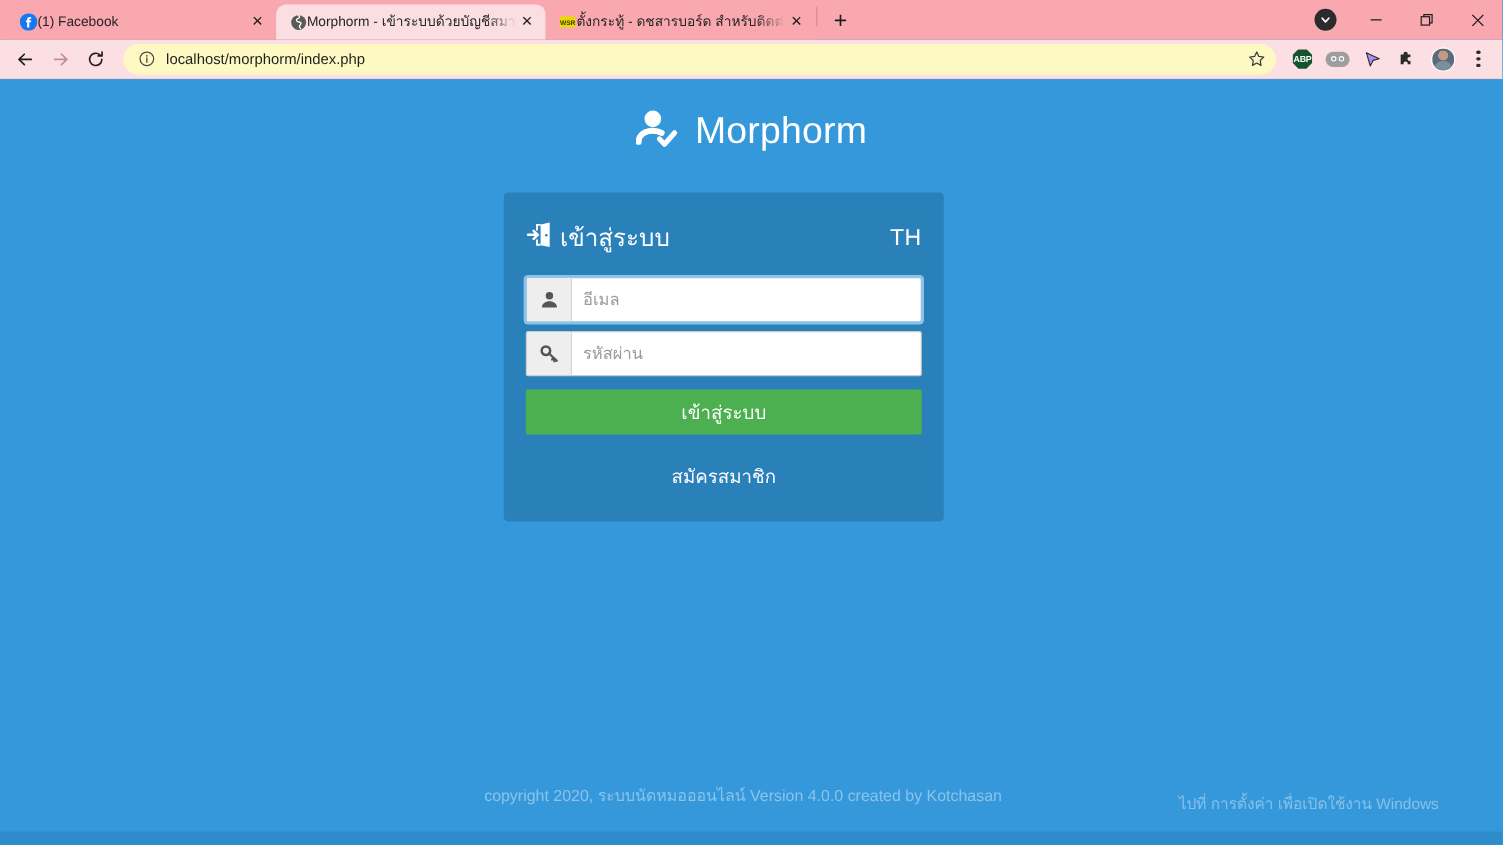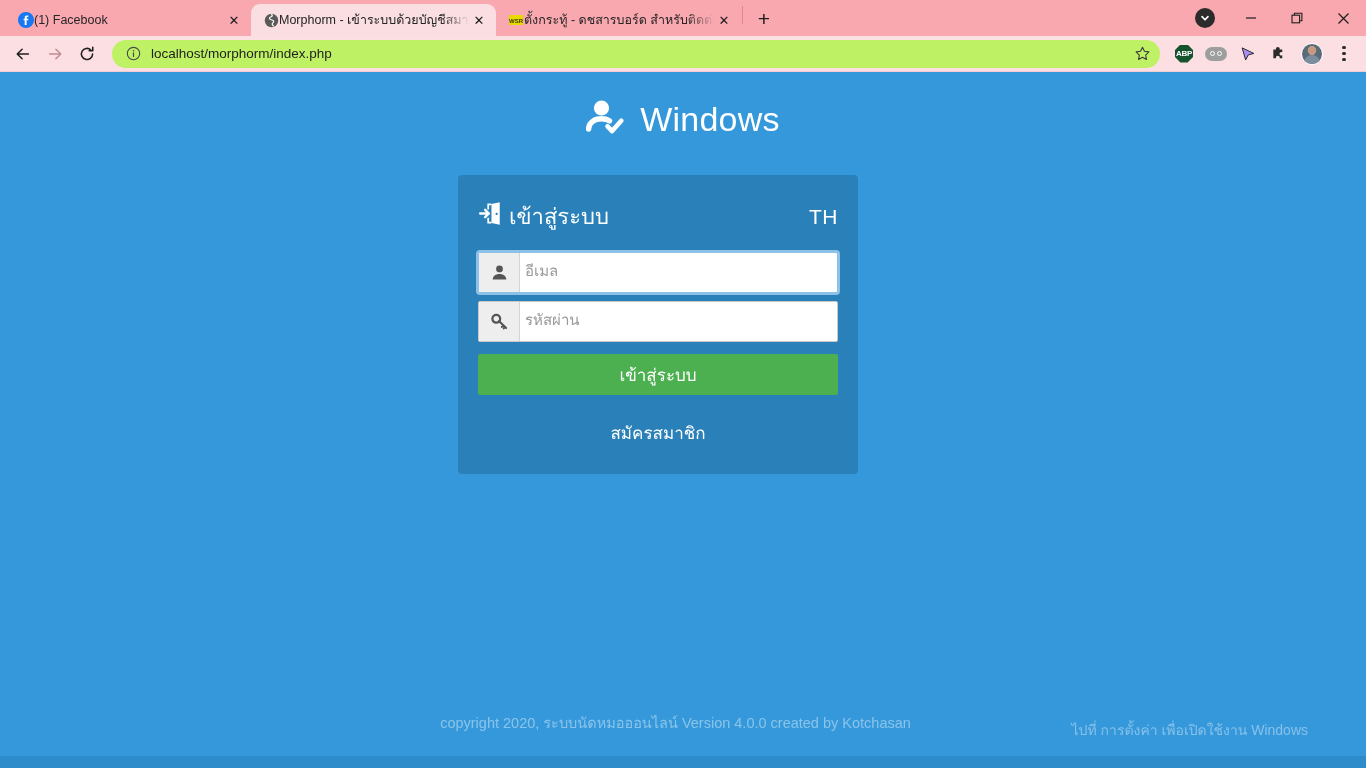--- a/index.html
+++ b/index.html
@@ -86,21 +86,21 @@
     border-bottom: 1px solid #f3ccd1;
   }
   .nav-btn {
     width: 30px; height: 30px;
     display: flex; align-items: center; justify-content: center;
     border-radius: 50%; color: #1f1f1f;
   }
   .nav-btn.disabled { color: #b98b91; }
   .omnibox {
     flex: 1 1 auto; height: 28px; margin: 0 8px;
-    background: #bef264; border-radius: 14px;
+    background: #fef9c3; border-radius: 14px;
     display: flex; align-items: center;
     padding: 0 4px 0 12px;
   }
   .omni-info {
     width: 18px; height: 18px; flex: 0 0 18px;
     display: flex; align-items: center; justify-content: center;
     color: #4a4a4a; margin-right: 9px;
   }
   .omni-url {
     flex: 1 1 auto; font-size: 13.5px; color: #1f1f1f;
@@ -186,23 +186,23 @@
   .field-ico {
     width: 41px; flex: 0 0 41px;
     background: #eeeeee;
     border-right: 1px solid #d4d4d4;
     display: flex; align-items: center; justify-content: center;
     color: #555555;
   }
   .field-input {
     flex: 1 1 auto;
     border: none; outline: none;
-    padding: 0 5px;
+    padding: 0 10px;
     font-size: 15px;
-    font-family: Liberation Mono, monospace;
+    font-family: Liberation Sans, sans-serif;
     color: #0c4a6e;
     background: transparent;
   }
   .field-input::placeholder { color: #9a9a9a; }
 
   .btn-submit {
     display: block; width: 100%; height: 41px;
     margin-top: 12px;
     background: #4cb050;
     border: none; border-radius: 2px;
@@ -375,21 +375,21 @@
   <div class="viewport">
 
     <div class="logo-row">
       <span>
         <svg width="40" height="38" viewBox="0 0 40 38">
           <circle cx="15.5" cy="10" r="7.6" fill="#ffffff"></circle>
           <path d="M2.6 31c0-6.2 5.8-10.2 12.9-10.2 3 0 5.8.7 8 2" fill="none" stroke="#ffffff" stroke-width="5.4" stroke-linecap="round"></path>
           <path d="M21.5 28.3l4.6 4.8 9.2-10.4" fill="none" stroke="#ffffff" stroke-width="4.6" stroke-linecap="round" stroke-linejoin="round"></path>
         </svg>
       </span>
-      <span class="logo-text">Windows</span>
+      <span class="logo-text">Morphorm</span>
     </div>
 
     <div class="card">
 
       <div class="card-head">
         <div class="card-title">
           <span>
             <svg width="25" height="25" viewBox="0 0 26 26">
               <path d="M14 3.2 22.6 1.4v23.2L14 22.8z" fill="#ffffff"></path>
               <rect x="14" y="4.5" width="2.2" height="17" fill="#2a80b9" opacity="0"></rect>

